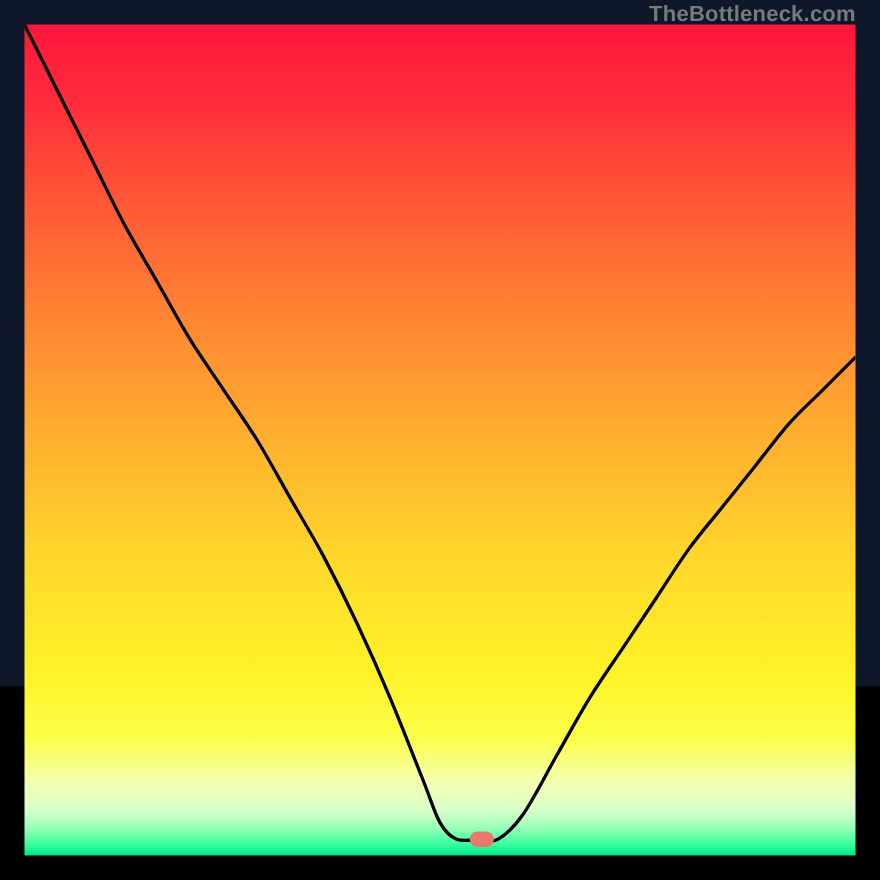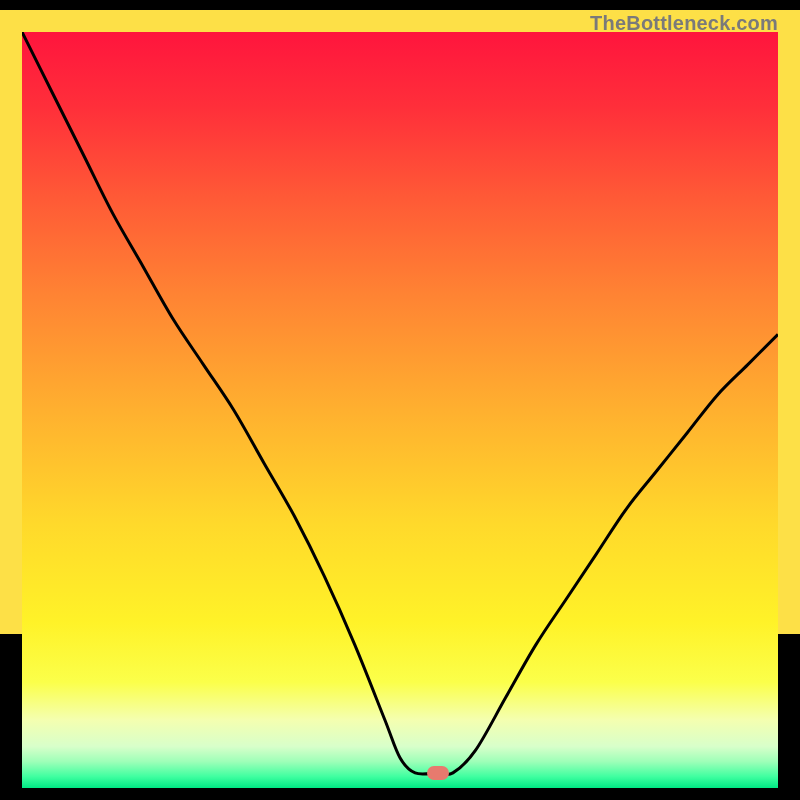--- a/index.html
+++ b/index.html
@@ -7,22 +7,21 @@
     padding: 0;
     width: 800px;
     height: 800px;
     background: #000;
     overflow: hidden;
   }
   .frame {
     position: relative;
     width: 800px;
     height: 624px;
-    background: #fde047;
-    margin-top: 10px;
+    background: #0f172a;
   }
   .plot-area {
     position: absolute;
     left: 22px;
     top: 22px;
     width: 756px;
     height: 756px;
     overflow: hidden;
   }
   .gradient {

